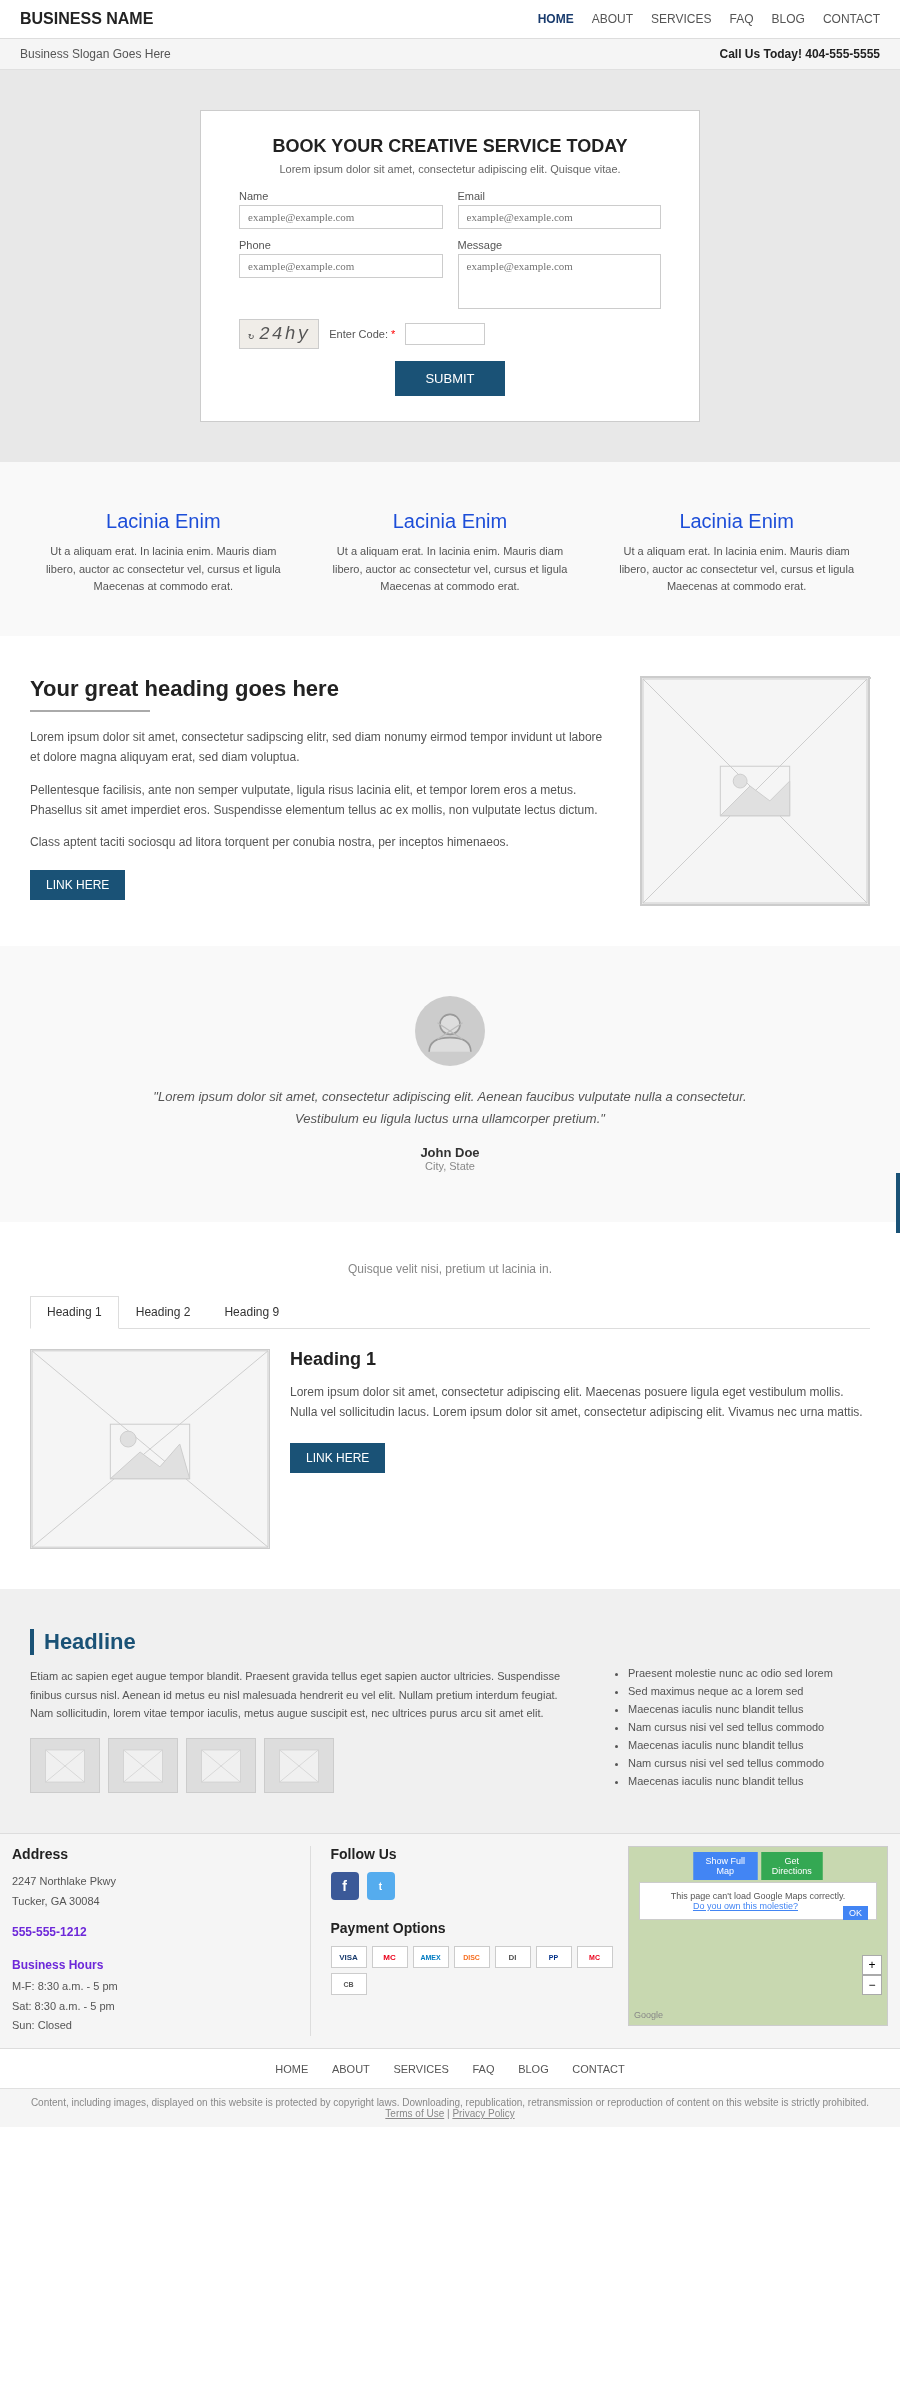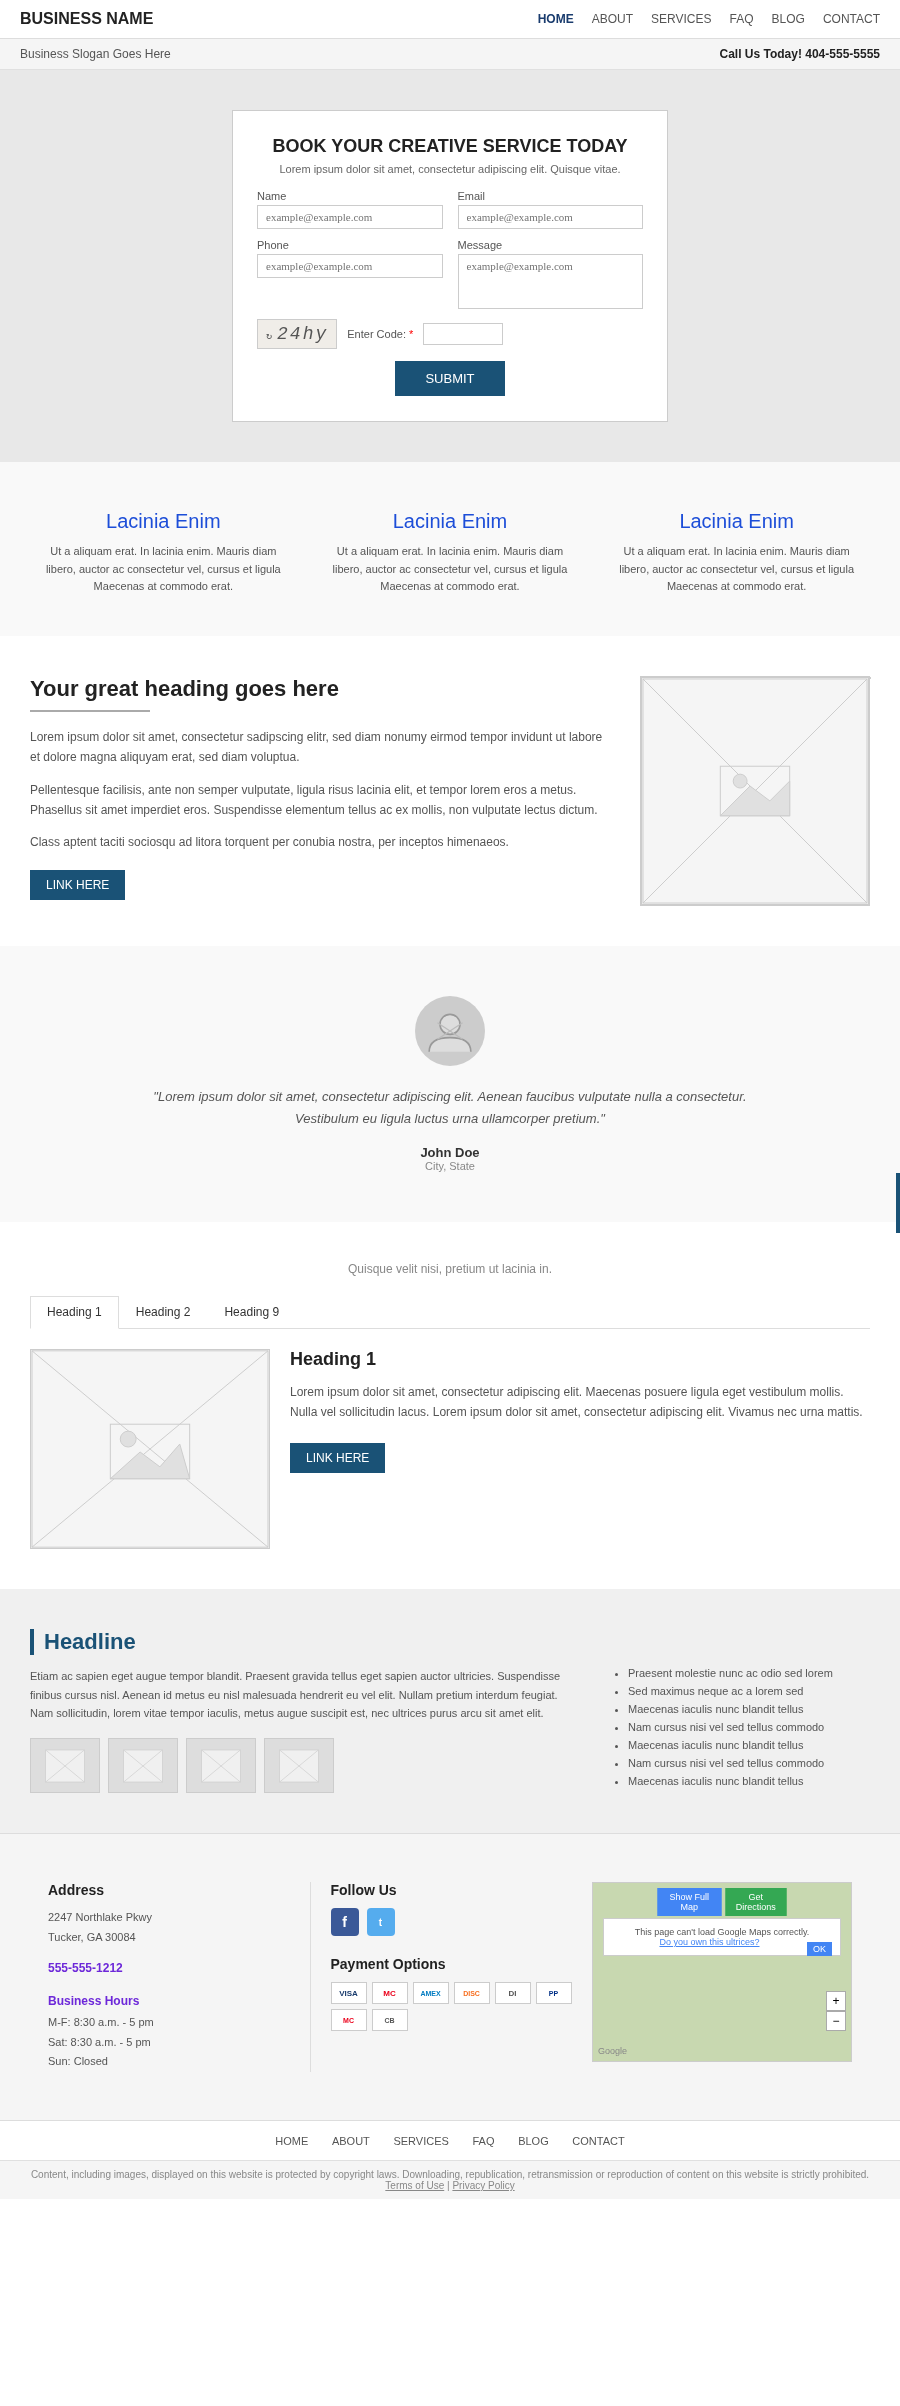--- a/index.html
+++ b/index.html
@@ -11,21 +11,21 @@
     .nav-links { display: flex; gap: 18px; font-size: 12px; }
     .nav-links a { text-decoration: none; color: #555; }
     .nav-links a.active { color: #1a3c6e; font-weight: bold; }
 
     
     .top-bar { display: flex; justify-content: space-between; align-items: center; padding: 8px 20px; background: #f5f5f5; border-bottom: 1px solid #e0e0e0; font-size: 12px; color: #555; }
     .top-bar .phone { font-weight: bold; color: #222; }
 
     
     .hero { background: #e8e8e8; padding: 40px 20px; display: flex; justify-content: center; }
-    .hero-form-box { background: #fff; border: 1px solid #ccc; padding: 25px 24px; width: 436px; }
+    .hero-form-box { background: #fff; border: 1px solid #ccc; padding: 25px 38px; width: 500px; }
     .hero-form-box h2 { text-align: center; font-size: 18px; color: #222; margin-bottom: 6px; }
     .hero-form-box p { text-align: center; font-size: 11px; color: #666; margin-bottom: 15px; }
     .form-row { display: flex; gap: 15px; margin-bottom: 10px; }
     .form-col { flex: 1; display: flex; flex-direction: column; }
     .form-col label { font-size: 11px; color: #555; margin-bottom: 3px; }
     .form-col input, .form-col textarea { border: 1px solid #ccc; padding: 5px 8px; font-size: 11px; width: 100%; font-family: Liberation Serif, serif; }
     .form-col textarea { height: 55px; resize: none; }
     .captcha-row { display: flex; align-items: center; gap: 10px; margin-bottom: 12px; }
     .captcha-img { background: #f0ede8; border: 1px solid #ccc; padding: 4px 8px; font-style: italic; font-family: 'Courier New', monospace; font-size: 18px; color: #555; letter-spacing: 2px; }
     .captcha-label { font-size: 11px; color: #555; }
@@ -79,21 +79,21 @@
     .headline-left { flex: 1; }
     .headline-left p { font-size: 11px; color: #555; line-height: 1.7; margin-bottom: 15px; }
     .headline-images { display: flex; gap: 8px; margin-top: 10px; }
     .small-img { width: 70px; height: 55px; border: 1px solid #ccc; background: #ddd; display: flex; align-items: center; justify-content: center; }
     .small-img svg { width: 40px; height: 40px; stroke: #bbb; fill: none; }
     .headline-right { width: 260px; }
     .headline-right ul { list-style: disc; padding-left: 18px; }
     .headline-right ul li { font-size: 11px; color: #555; margin-bottom: 6px; }
 
     
-    .footer-main { background: #f5f5f5; padding: 48px; display: flex; gap: 9px; border-top: 1px solid #ddd; }
+    .footer-main { background: #f5f5f5; padding: 12px; display: flex; gap: 9px; border-top: 1px solid #ddd; }
     .footer-col { flex: 1; }
     .footer-col h4 { font-size: 14px; color: #222; margin-bottom: 10px; font-weight: bold; }
     .footer-col p { font-size: 11px; color: #555; line-height: 1.8; }
     .footer-col .bold { font-weight: bold; font-size: 12px; color: #6d28d9; margin-top: 10px; }
     .payment-icons { display: flex; flex-wrap: wrap; gap: 5px; margin-top: 8px; }
     .payment-icon { width: 36px; height: 22px; border: 1px solid #ccc; background: #fff; display: flex; align-items: center; justify-content: center; font-size: 7px; color: #555; font-weight: bold; }
     .map-box { width: 260px; height: 180px; background: #c8d8b0; border: 1px solid #ccc; position: relative; overflow: hidden; }
     .map-buttons { position: absolute; top: 5px; left: 50%; transform: translateX(-50%); display: flex; gap: 4px; z-index: 2; }
     .map-btn { background: #fff; border: 1px solid #aaa; padding: 3px 6px; font-size: 9px; cursor: pointer; }
     .map-btn.blue { background: #4285f4; color: #fff; border-color: #4285f4; }
@@ -348,21 +348,21 @@
         </div>
     </div>
   </div>
   <div class="map-box">
     <div class="map-buttons">
       <button class="map-btn blue">Show Full Map</button>
       <button class="map-btn green">Get Directions</button>
     </div>
     <div class="map-error">
       <p>This page can't load Google Maps correctly.</p>
-      <a href="#">Do you own this ultrices?</a>
+      <a href="#">Do you own this molestie?</a>
       <button class="map-ok">OK</button>
     </div>
     <div class="map-zoom">
       <button>+</button>
       <button>−</button>
     </div>
     <div class="map-logo">Google</div>
   </div>
 </footer>
 

